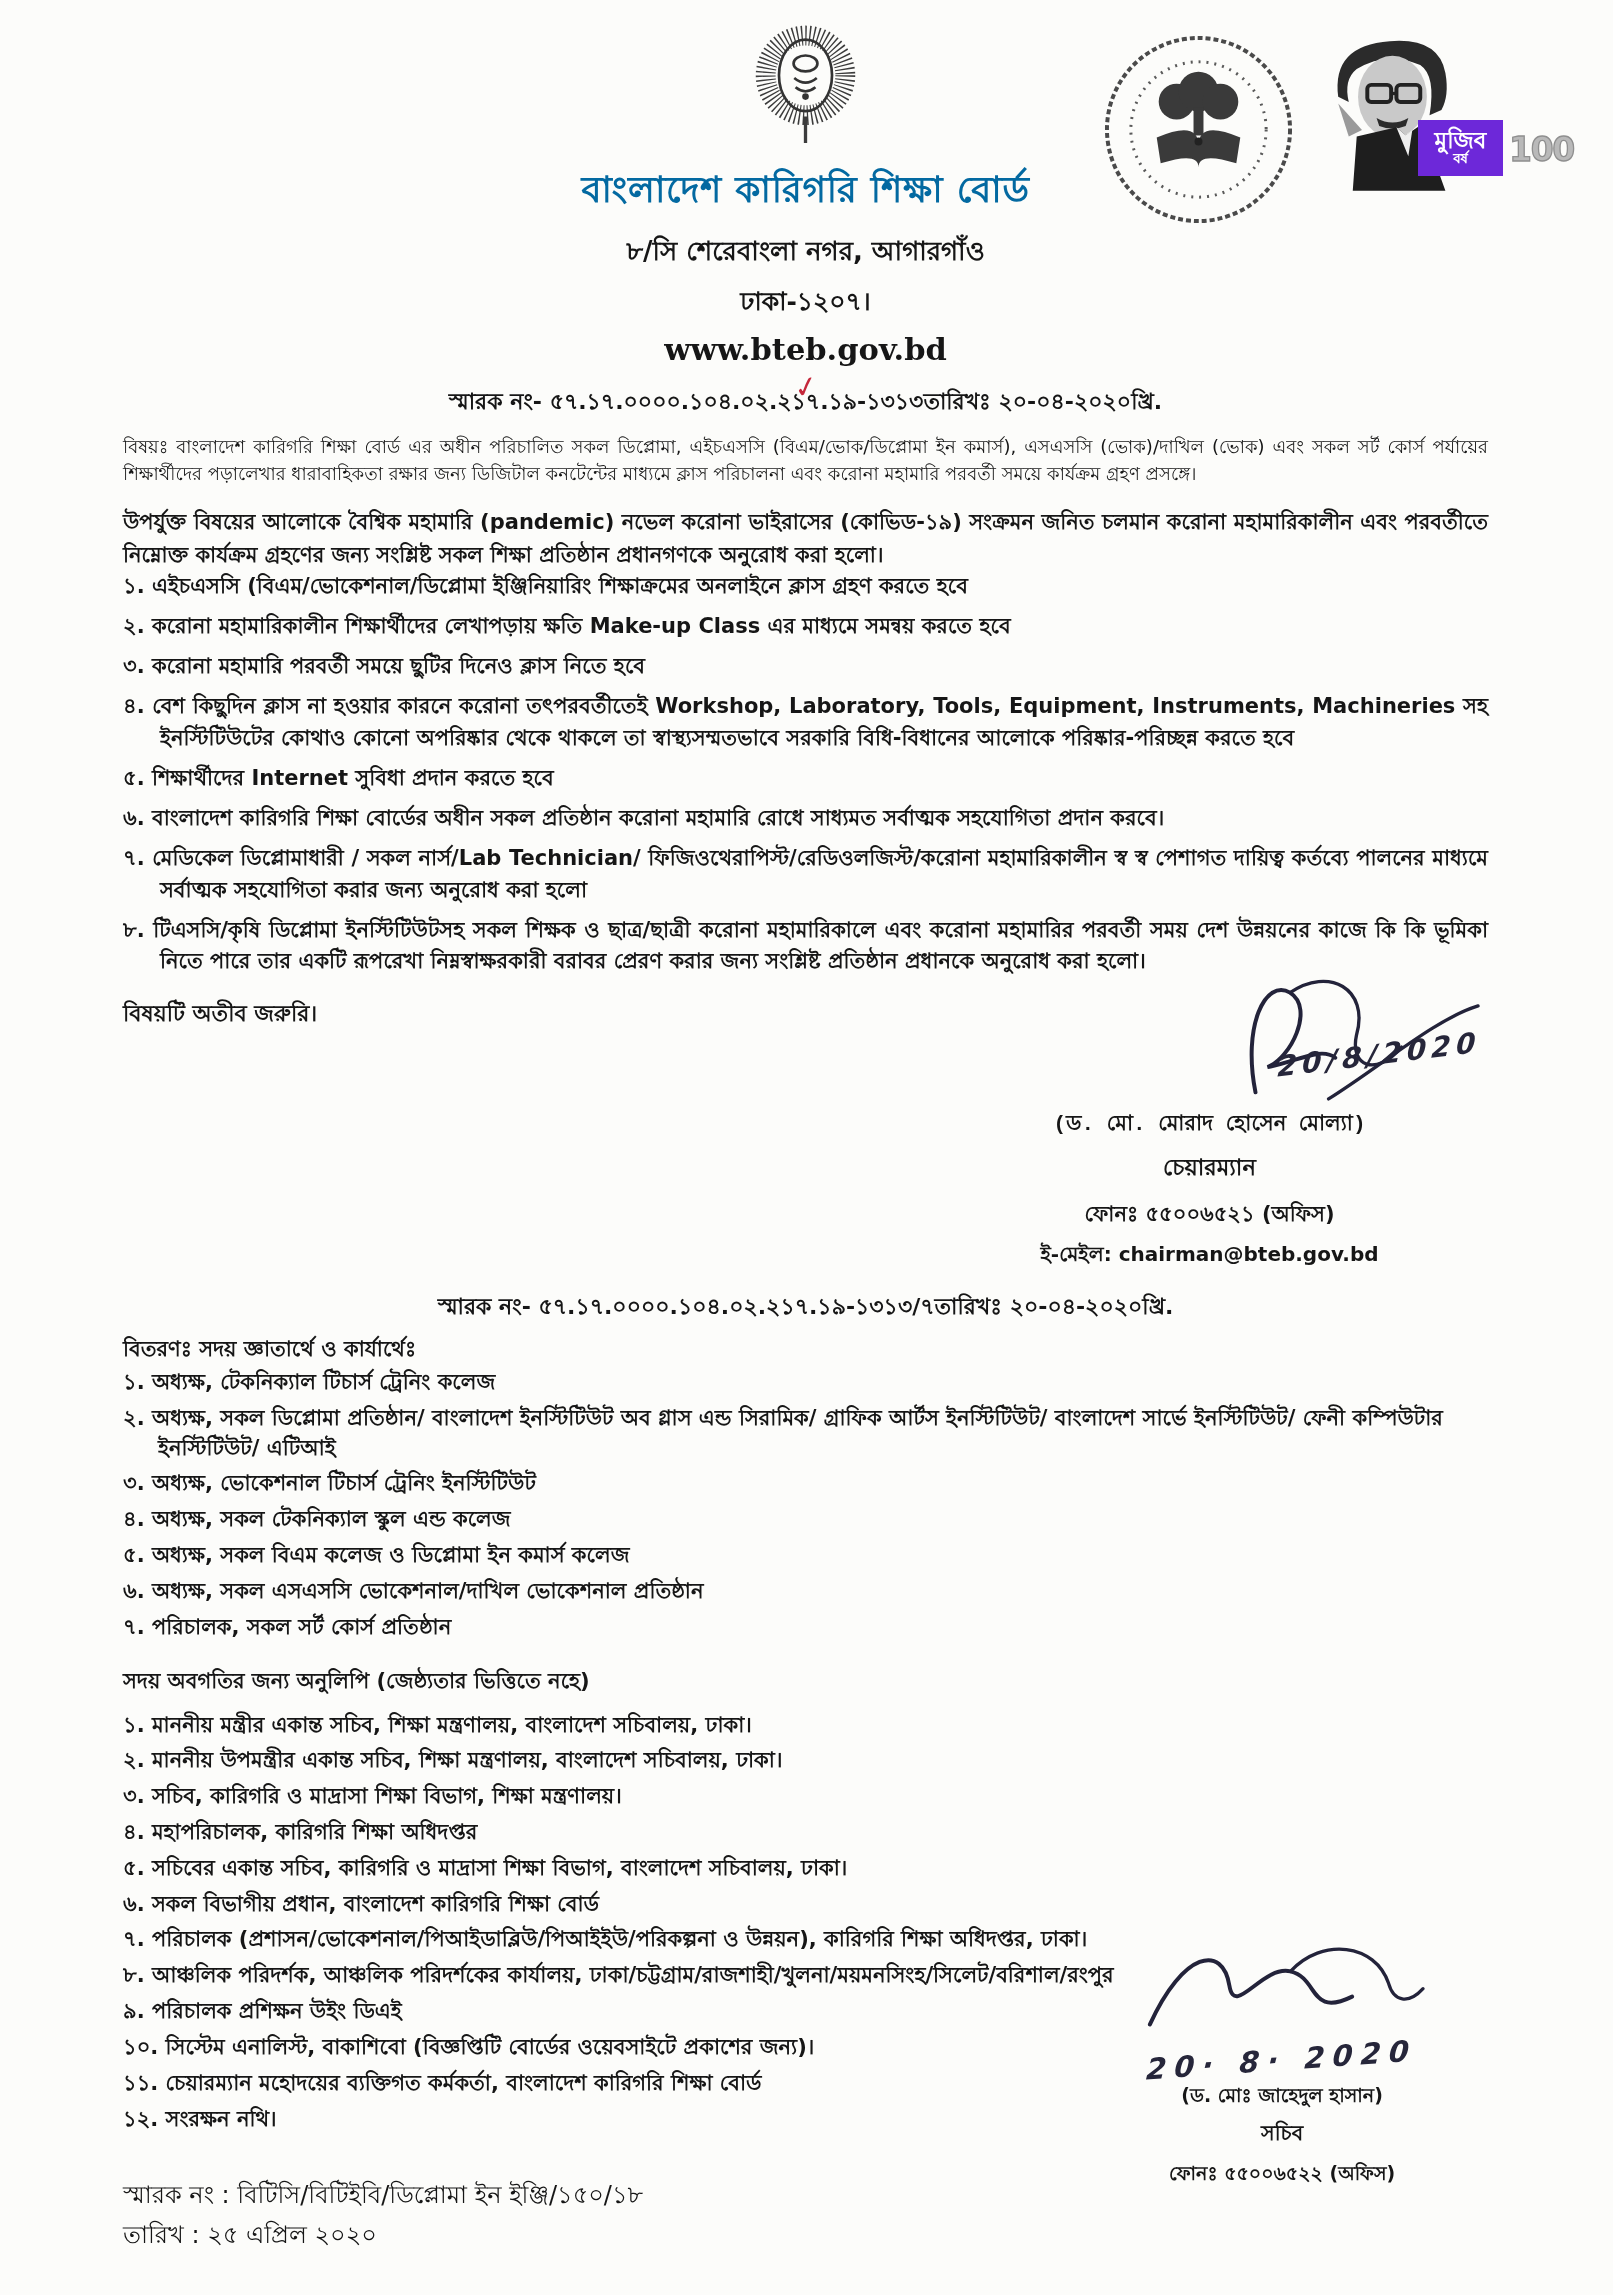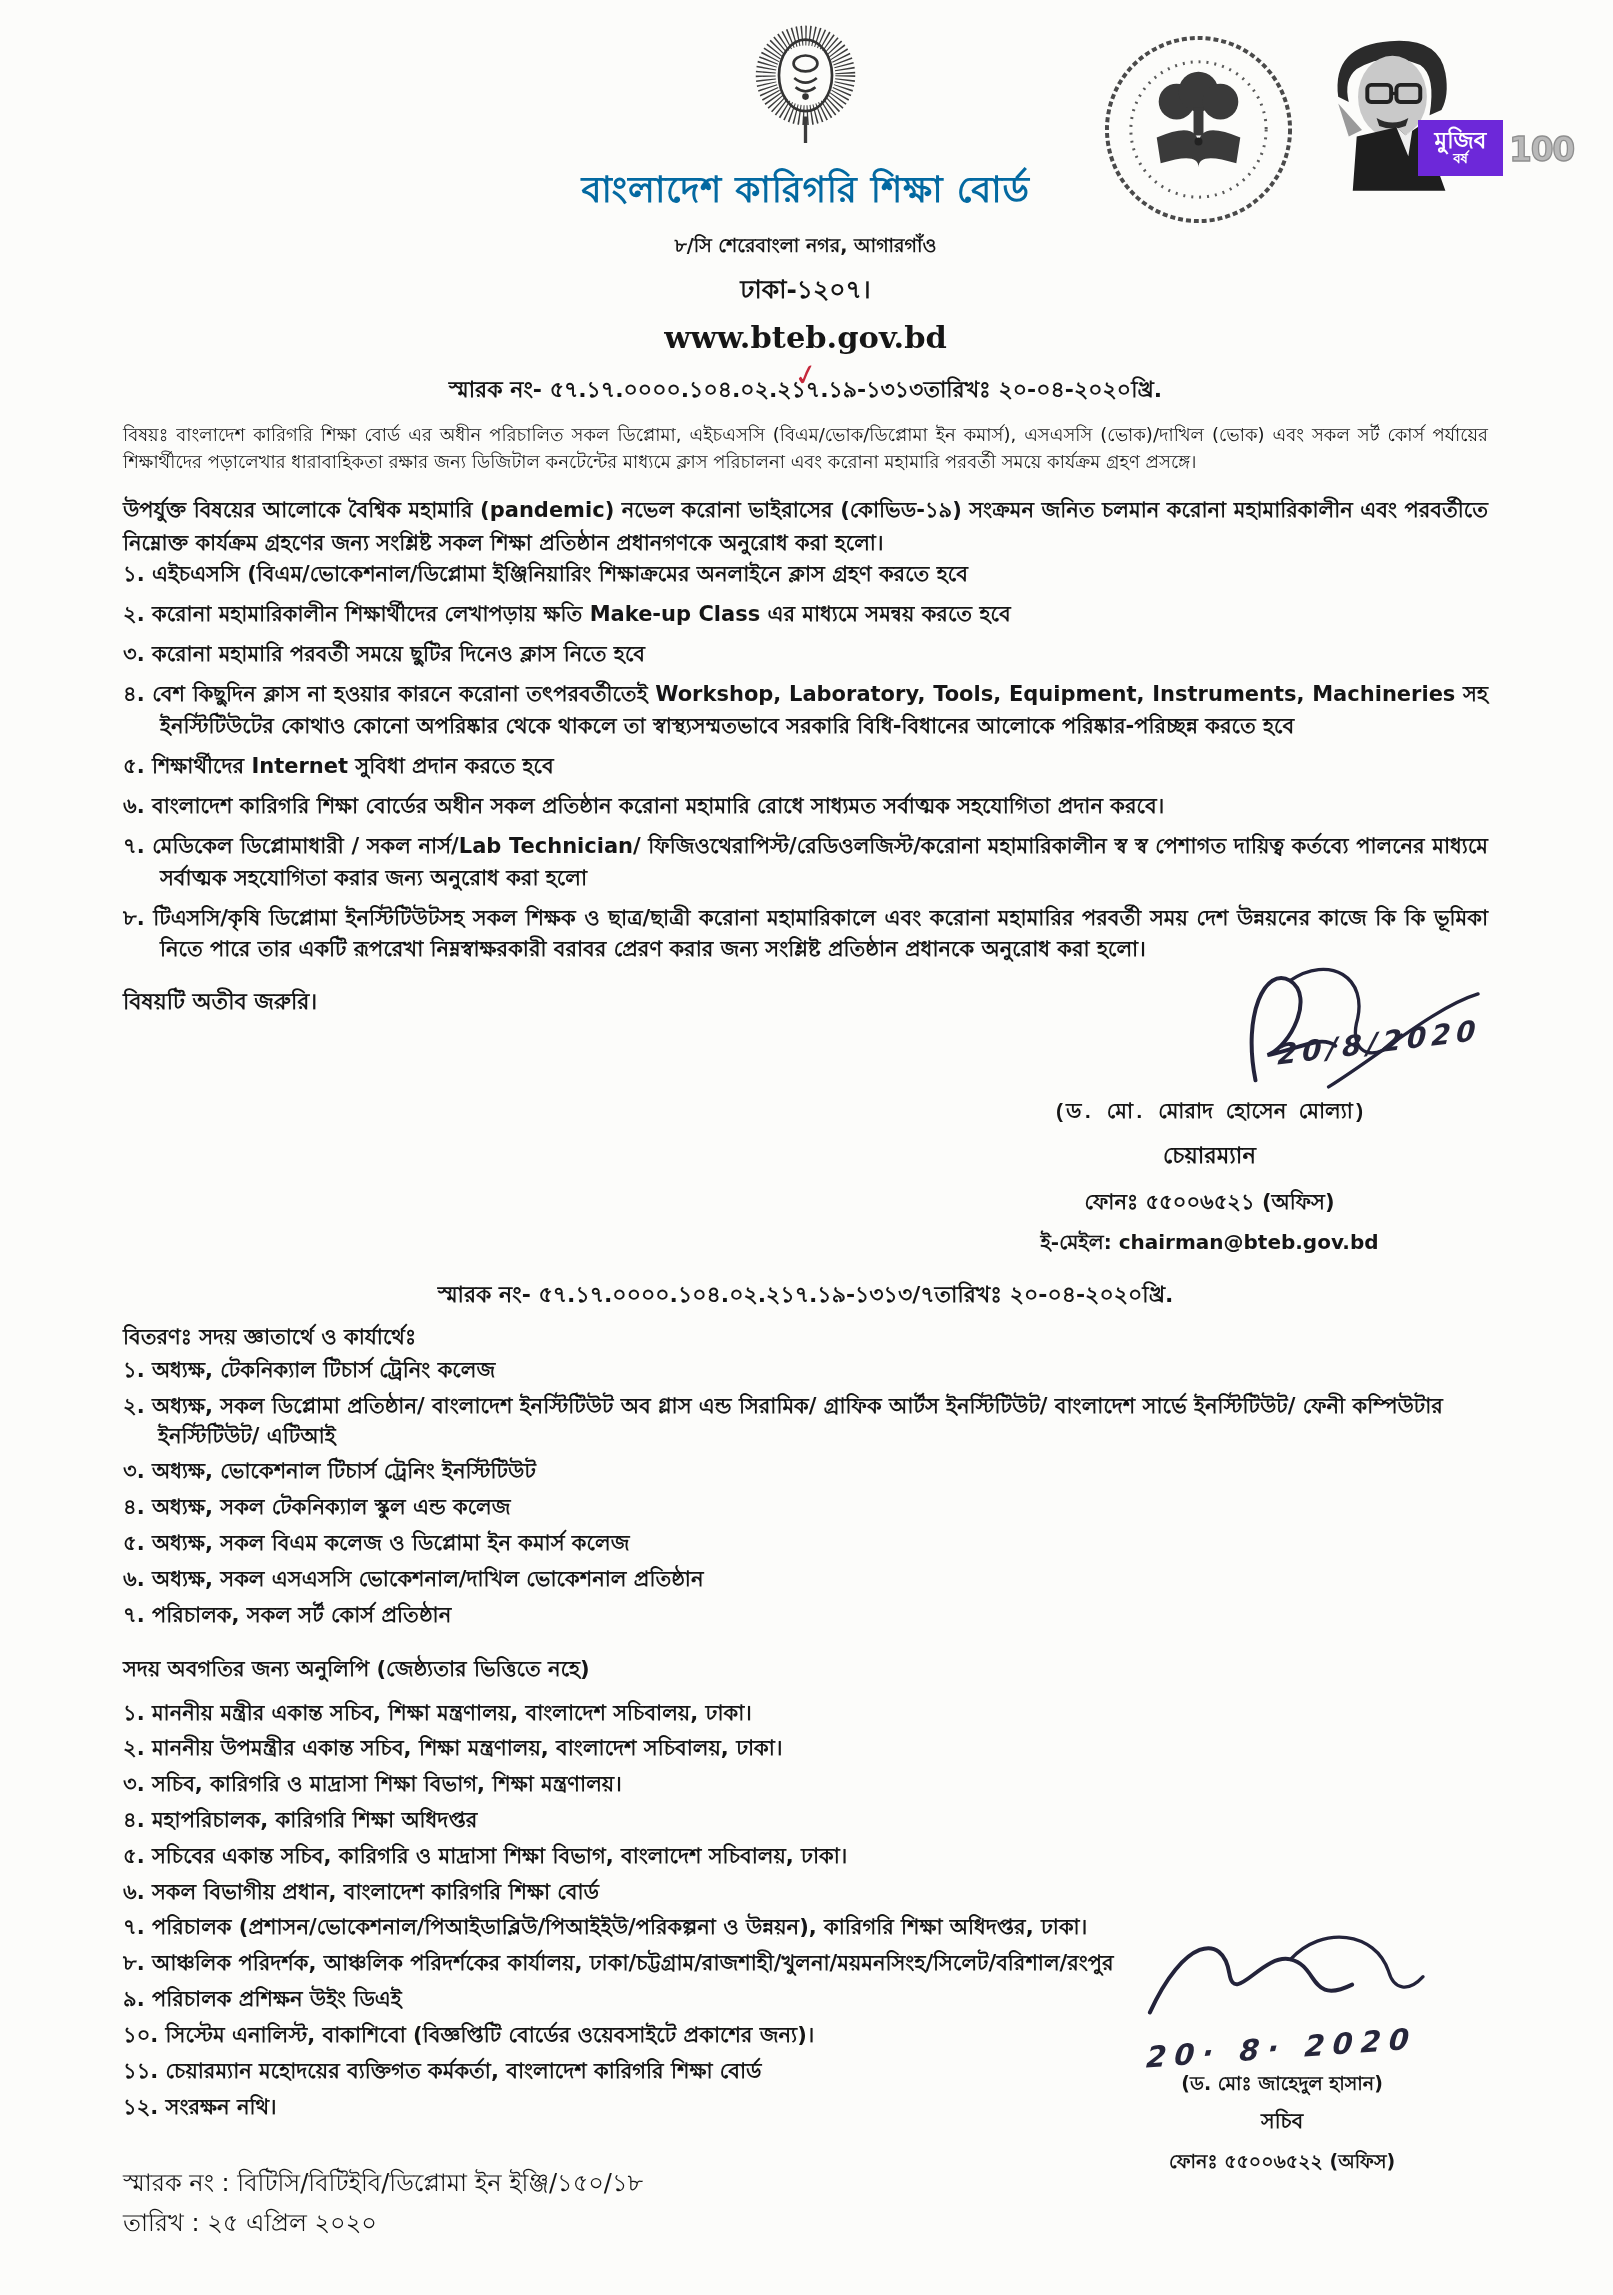--- a/index.html
+++ b/index.html
@@ -12,21 +12,21 @@
     font-family:"DejaVu Sans","Liberation Sans",sans-serif;
     color:#161616;
     overflow:hidden;
   }
   .content{padding:17px 126px 0 123px;}
 
   
   .header{position:relative;text-align:center;}
   .seal-sunburst{display:block;margin:0 auto;}
   .org-name{font-size:36px;font-weight:bold;letter-spacing:0.7px;margin-top:15px;color:#0369a1;}
-  .addr1{font-size:19px;font-weight:bold;margin-top:9.3px;}
+  .addr1{font-size:26px;font-weight:bold;margin-top:9.3px;}
   .addr2{font-size:25px;font-weight:bold;margin-top:6.6px;}
   .site{font-size:30.5px;font-weight:bold;margin-top:6.6px;font-family:"DejaVu Serif","Liberation Serif",serif;}
   .seal-round{position:absolute;left:976px;top:13.3px;}
   .mujib{position:absolute;left:1195px;top:6.6px;width:229px;height:182px;}
   .mujib-tag{position:absolute;left:100px;top:96px;width:85px;height:56px;background:#6d28d9;
     display:flex;flex-direction:column;align-items:center;justify-content:center;color:#fff;}
   .mujib-t1{font-size:22.6px;font-weight:bold;line-height:1;}
   .mujib-t2{font-size:13.3px;font-weight:bold;line-height:1.1;}
   .mujib-100{position:absolute;left:178px;top:106px;font-size:33px;font-weight:bold;
     color:#b9b9b9;-webkit-text-stroke:1.3px #8f8f8f;letter-spacing:-1.3px;margin-left:13px;}

